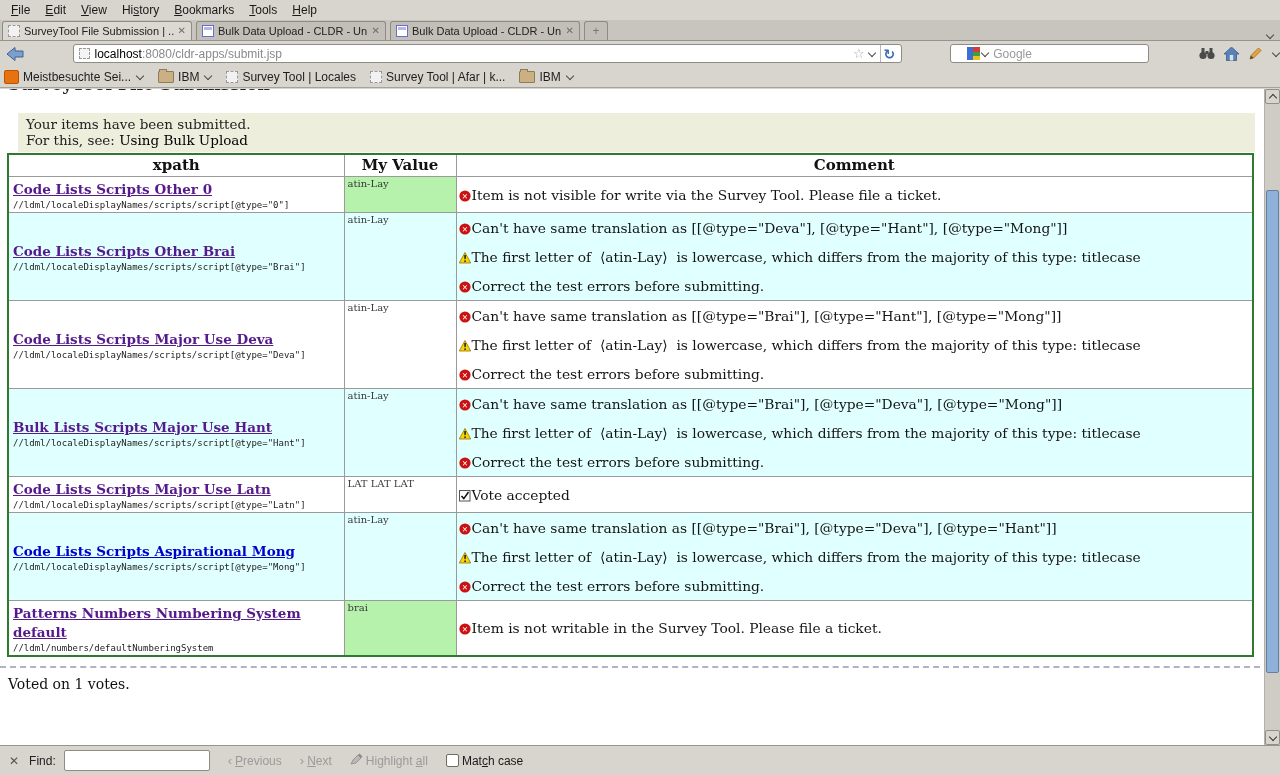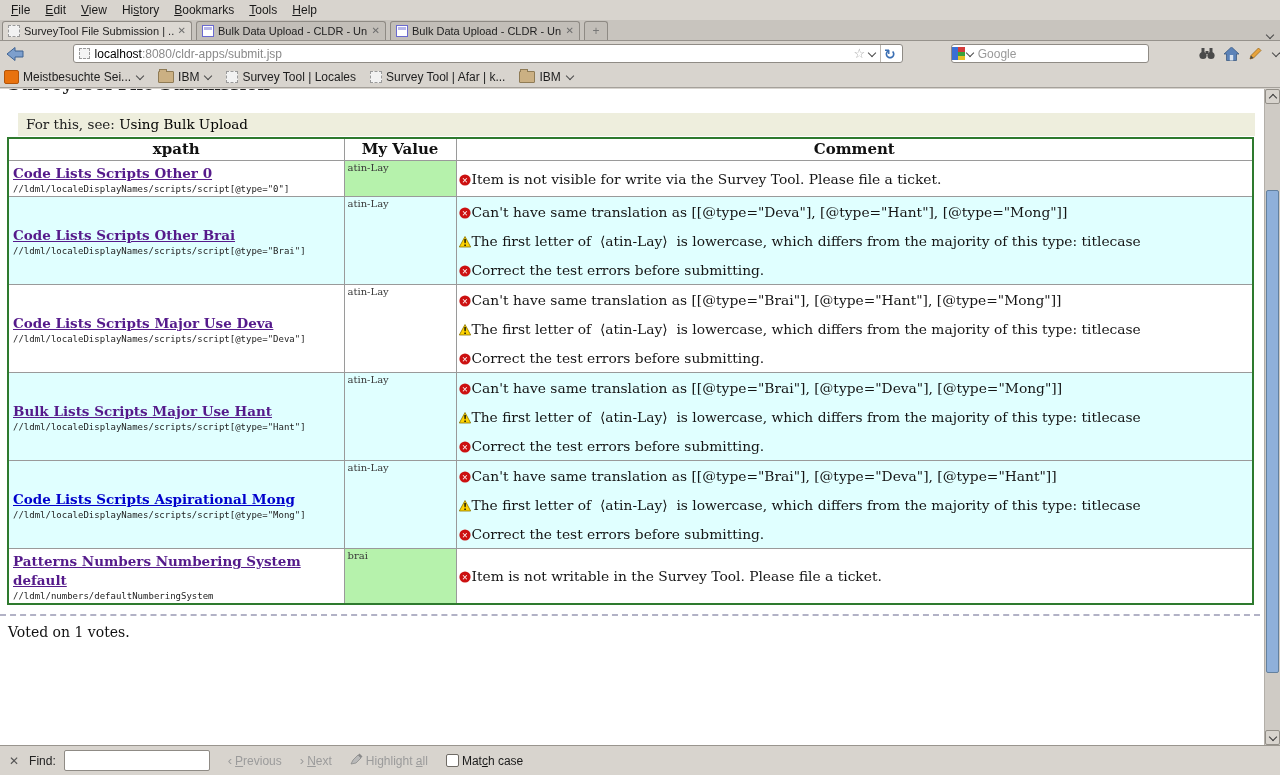--- a/index.html
+++ b/index.html
@@ -35,21 +35,21 @@
   #urlbar{height:19px;width:846px;margin-left:4px;background:#fff;border:1px solid #8f8b85;border-radius:3px;
     display:flex;align-items:center;padding:0 3px;box-sizing:border-box;}
   .url-fav{width:9px;height:9px;border:1px dashed #9a9a9a;background:#f4f4f4;margin:0 5px 0 2px;flex:0 0 auto;}
   #url-text{font-size:12px;white-space:nowrap;overflow:hidden;flex:1;}
   #url-host{color:#000;}
   #url-rest{color:#8a8a8a;}
   .star{color:#a9a9a9;font-size:13px;line-height:13px;margin-right:2px;}
   #reload-seg{border-left:1px solid #b9b5af;align-self:stretch;display:flex;align-items:center;padding:0 3px;margin-left:4px;}
   #reload-icon{color:#3b6fb3;font-size:14px;line-height:14px;font-weight:bold;}
   #searchbox{height:19px;width:202px;margin-left:6px;background:#fff;border:1px solid #8f8b85;border-radius:3px;
-    display:flex;align-items:center;padding:0 0;box-sizing:border-box;}
+    display:flex;align-items:center;padding:0 16px;box-sizing:border-box;}
   #search-placeholder{color:#999;font-size:12px;margin-left:4px;flex:1;}
   .nav-right-icons{display:flex;align-items:center;gap:9px;margin-left:8px;}
 
   #bookmarksbar{position:absolute;top:66px;left:0;right:0;height:22px;border-bottom:1px solid #a5a19b;
     display:flex;align-items:center;padding-left:4px;gap:14px;box-sizing:border-box;}
   .bm-item{display:flex;align-items:center;gap:4px;font-size:12px;color:#1d1d1d;}
   .bm-most{width:13px;height:12px;background:#e8720e;border:1px solid #b35408;border-radius:2px;flex:0 0 auto;}
   .bm-folder{width:14px;height:10px;background:#cbb083;border:1px solid #8f7b55;border-radius:1px;position:relative;flex:0 0 auto;}
   .bm-folder::before{content:"";position:absolute;top:-3px;left:0;width:6px;height:2px;background:#cbb083;border:1px solid #8f7b55;border-bottom:none;}
   .bm-page{width:10px;height:10px;border:1px dashed #9a9a9a;background:#f2f2f2;flex:0 0 auto;}
@@ -213,20 +213,21 @@
       <span class="chev"></span>
     </div>
   </div>
 
 <div id="content">
   <div id="page">
     <div id="clipped-heading">
         <div>SurveyTool File Submission</div>
       </div>
     <div id="notice">
+      <div>Your items have been submitted.</div>
       <div><span>For this, see: </span><a>Using Bulk Upload</a></div>
     </div>
     <table id="review-table">
       <colgroup>
           <col style="width:336px">
           <col style="width:112px">
           <col style="width:797px">
         </colgroup>
       <thead>
         <tr>
@@ -320,20 +321,33 @@
                     <text x="6" y="10" font-size="8" font-weight="bold" text-anchor="middle" fill="#000" font-family="DejaVu Sans,sans-serif">!</text>
                   </svg></span>
                 <span>The first letter of &nbsp;⟨atin-Lay⟩&nbsp; is lowercase, which differs from the majority of this type: titlecase</span>
               </div>
               <div class="cline">
                 <span class="cicon"><svg width="12" height="12" viewBox="0 0 12 12">
                     <circle cx="6" cy="6" r="5.6" fill="#cc1111"></circle>
                     <text x="6" y="8.7" font-size="7.5" font-weight="bold" text-anchor="middle" fill="#fff" font-family="DejaVu Sans,sans-serif">✕</text>
                   </svg></span>
                 <span>Correct the test errors before submitting.</span>
+              </div>
+            </td>
+          </tr>
+          <tr class="short">
+            <td class="xpath"><a class="xlink lvisited">Code Lists Scripts Major Use Latn</a><div class="xpath-path">//ldml/localeDisplayNames/scripts/script[@type="Latn"]</div></td>
+            <td class="value">LAT LAT LAT</td>
+            <td class="comment">
+              <div class="cline">
+                <span class="cicon"><svg width="12" height="12" viewBox="0 0 12 12">
+                    <rect x="0.5" y="0.5" width="10.5" height="10.5" fill="#fff" stroke="#555" stroke-width="1"></rect>
+                    <path d="M2.5 6 L4.8 8.6 L9.5 2" fill="none" stroke="#111" stroke-width="1.5"></path>
+                  </svg></span>
+                <span>Vote accepted</span>
               </div>
             </td>
           </tr>
           <tr class="alt tall">
             <td class="xpath"><a class="xlink lnew">Code Lists Scripts Aspirational Mong</a><div class="xpath-path">//ldml/localeDisplayNames/scripts/script[@type="Mong"]</div></td>
             <td class="value">atin-Lay</td>
             <td class="comment">
               <div class="cline">
                 <span class="cicon"><svg width="12" height="12" viewBox="0 0 12 12">
                     <circle cx="6" cy="6" r="5.6" fill="#cc1111"></circle>

